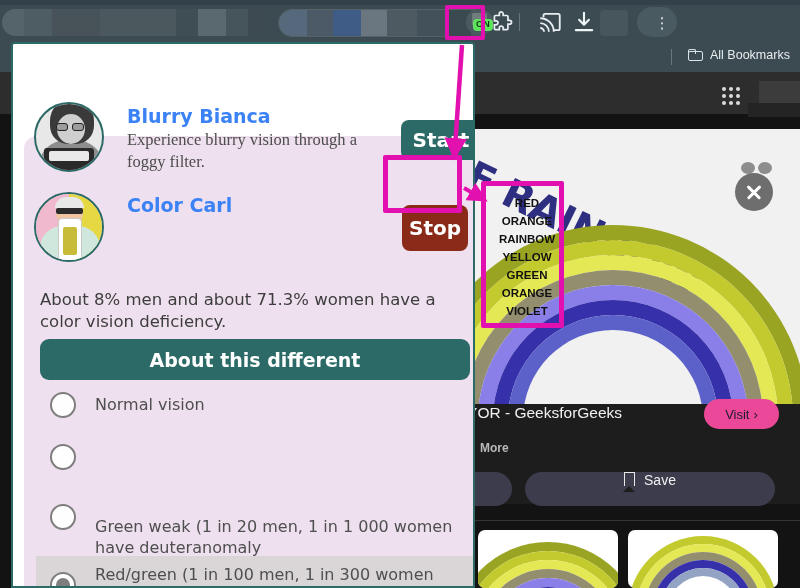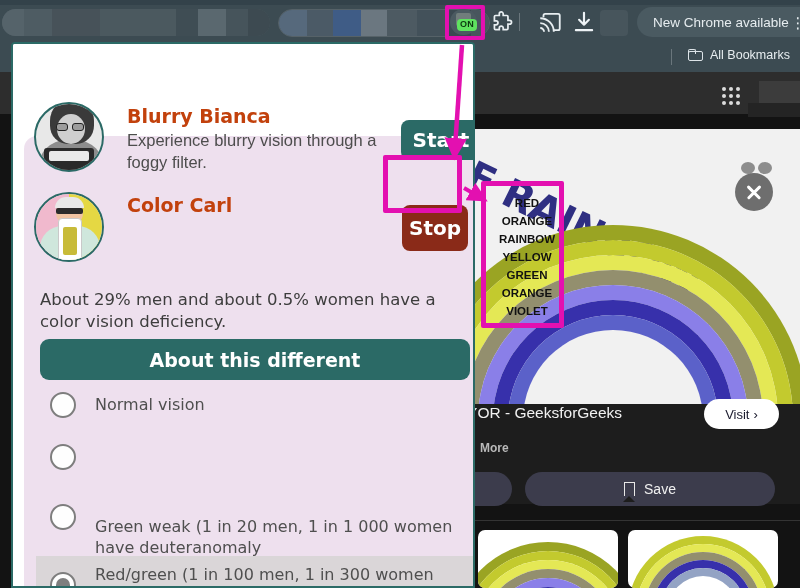--- a/index.html
+++ b/index.html
@@ -28,21 +28,21 @@
   .pills {
     position: absolute; left: 278px; top: 9px; width: 212px; height: 28px;
     border: 1px solid #566268; border-radius: 15px; overflow: hidden;
     background: #415057;
   }
   .pill-seg { position: absolute; top: 0; height: 28px; }
   .ext-icon-wrap {
     position: absolute; left: 447px; top: 8px; width: 34px; height: 28px;
   }
   .ext-icon {
-    position: absolute; left: 3px; top: 1px; width: 27px; height: 26px;
+    position: absolute; left: 19px; top: 1px; width: 27px; height: 26px;
     border-radius: 13px; background: #4b5a61;
   }
   .ext-glyph {
     position: absolute; left: 6px; top: 4px; width: 15px; height: 13px;
     background: #7d8a86; border-radius: 2px; opacity: .75;
   }
   .on-badge {
     position: absolute; left: 7px; top: 10px;
     background: #5fe35f; color: #0d3a10;
     font-size: 9px; font-weight: bold; letter-spacing: .3px;
@@ -141,33 +141,33 @@
     position: absolute; left: 286px; top: 33px; width: 32px; height: 12px;
   }
   .goggles i {
     position: absolute; top: 0; width: 14px; height: 12px;
     border-radius: 50%; background: #8d8d8d;
   }
 
   .card-body { position: absolute; left: 0; top: 275px; width: 345px; height: 100px; }
   .visit-btn {
     position: absolute; left: 704px; top: 399px; width: 75px; height: 30px;
-    background: #ffffff; border-radius: 15px;
+    background: #ec4899; border-radius: 15px;
     display: flex; align-items: center; justify-content: center; gap: 4px;
     color: #1b1b2e; font-size: 13px; cursor: pointer;
   }
   .more-txt { position: absolute; left: 480px; top: 441px; font-size: 12px; color: #b9b9b9; font-weight: bold; }
   .btn-left {
     position: absolute; left: 430px; top: 472px; width: 82px; height: 34px;
     background: #3c3c4c; border-radius: 17px;
   }
   .btn-save {
     position: absolute; left: 525px; top: 472px; width: 250px; height: 34px;
     background: #3c3c4c; border-radius: 17px;
-    display: flex; align-items: center; justify-content: center; gap: 9px;
+    display: flex; justify-content: center; gap: 9px;
     color: #f0f0f0; font-size: 14px; cursor: pointer;
   }
   .bm-glyph {
     width: 11px; height: 14px; border: 1.6px solid #e8e8e8; border-bottom: none;
     position: relative;
   }
   .bm-glyph::after {
     content: ""; position: absolute; left: -1.6px; bottom: -6px;
     border-left: 6.3px solid transparent; border-right: 6.3px solid transparent;
     border-bottom: 6px solid #1d1d1d;
@@ -250,24 +250,24 @@
     position: absolute; left: 22px; top: 24px; width: 24px; height: 44px;
     background: #fff; border: 1.5px solid #c9c9c9; border-radius: 4px;
   }
   .carl-phone::after {
     content: ""; position: absolute; left: 4px; top: 8px; width: 14px; height: 28px;
     background: #c8bb38; border-radius: 2px;
   }
 
   .ch-name {
     position: absolute; font-family: "DejaVu Sans", sans-serif; font-weight: bold;
-    font-size: 19px; color: #c2410c;
+    font-size: 19px; color: #3b82f6;
   }
   .ch-desc {
-    position: absolute; font-family: Liberation Sans, sans-serif;
+    position: absolute; font-family: Liberation Serif, serif;
     font-size: 16.5px; color: #4d4d4d; line-height: 1.35; width: 250px;
   }
   .act-btn {
     position: absolute; border-radius: 8px; color: #fff;
     font-family: "DejaVu Sans", sans-serif; font-weight: bold; font-size: 20px;
     display: flex; align-items: center; justify-content: center; cursor: pointer;
   }
   .btn-start { left: 388px; top: 76px; width: 80px; height: 40px; background: #2b6a66; }
   .btn-stop  { left: 389px; top: 161px; width: 66px; height: 46px; background: #8a2a18; }
 
@@ -367,21 +367,20 @@
     <div class="ico-btn" style="left:571px;">
       <svg width="26" height="26" viewBox="0 0 24 24" fill="none" stroke="#eef3f6" stroke-width="2" stroke-linecap="round">
         <path d="M12 3.5v11m0 0 4.5-4.5M12 14.5 7.5 10"></path>
           <path d="M4.5 19.5h15"></path>
       </svg>
     </div>
 
     <div class="chrome-blur-box"></div>
 
     <div class="new-chrome">
-      <span>New Chrome available</span>
       <div class="kebab">⋮</div>
     </div>
   </div>
 
   <div class="bookmark-bar"></div>
   <div class="bm-sep"></div>
   <div class="bm-all">
     <span class="folder-ic"></span>
     <span>All Bookmarks</span>
   </div>
@@ -493,21 +492,21 @@
       <div class="carl-phone"></div>
     </div>
 
     <div class="ch-name" style="left:114px;top:61px;">Blurry Bianca</div>
     <div class="ch-desc" style="left:114px;top:85px;">Experience blurry vision through a foggy filter.</div>
     <div class="act-btn btn-start">Start</div>
 
     <div class="ch-name" style="left:114px;top:150px;">Color Carl</div>
     <div class="act-btn btn-stop">Stop</div>
 
-    <div class="stat-txt">About 29% men and about 0.5% women have a color vision deficiency.</div>
+    <div class="stat-txt">About 8% men and about 71.3% women have a color vision deficiency.</div>
 
     <div class="about-btn">About this different</div>
 
     <div class="opt" style="top:344px;height:34px;">
       <span class="radio"></span>
       <span class="opt-label">Normal vision</span>
     </div>
 
     <div class="opt" style="top:390px;height:46px;">
       <span class="radio"></span>

